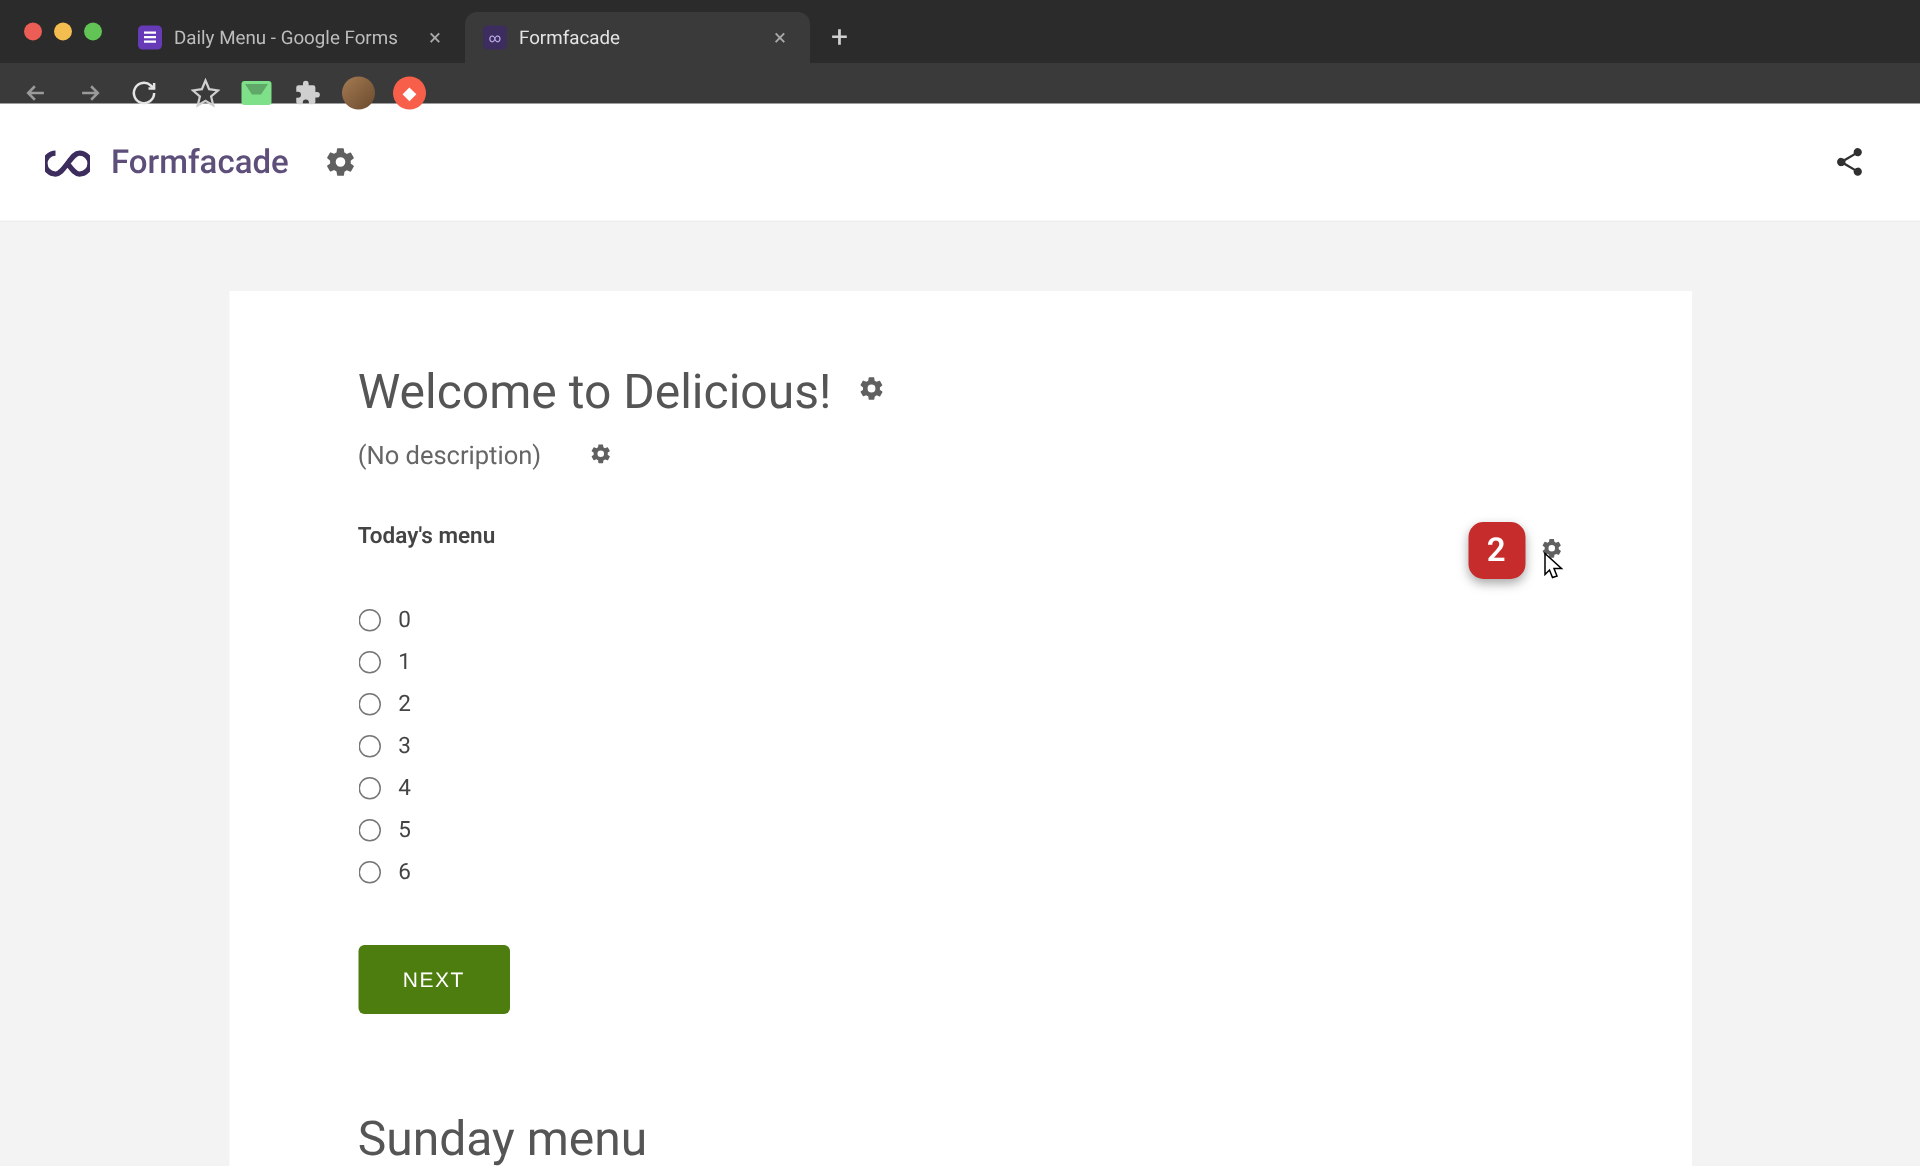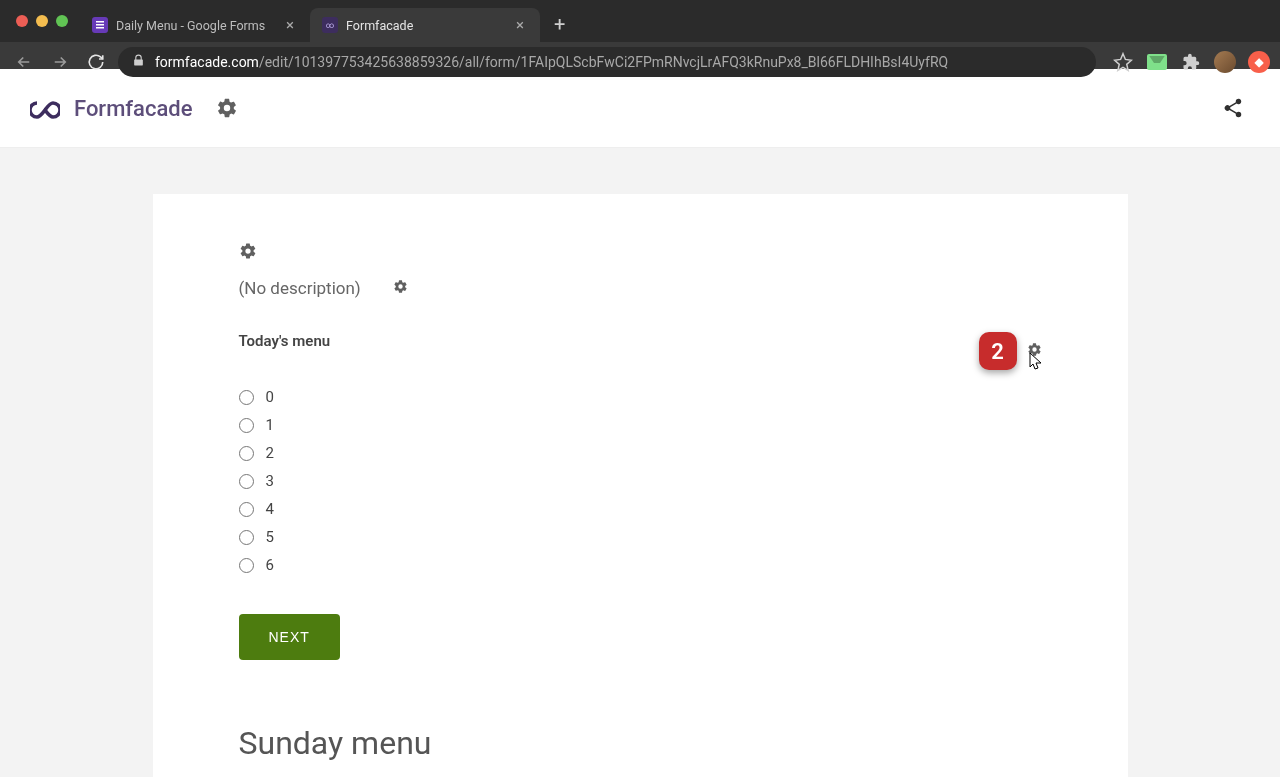--- a/index.html
+++ b/index.html
@@ -238,30 +238,20 @@
       <svg width="18" height="18" viewBox="0 0 24 24" fill="none" stroke="currentColor" stroke-width="2.2">
           <path d="M5 12h14M13 6l6 6-6 6"></path>
         </svg>
     </div>
     <div class="nav-btn enabled">
       <svg width="18" height="18" viewBox="0 0 24 24" fill="none" stroke="currentColor" stroke-width="2.2">
           <path d="M21 12a9 9 0 1 1-3-6.7L21 8"></path>
           <path d="M21 3v5h-5"></path>
         </svg>
     </div>
-    <div class="url-bar">
-      <span>
-        <svg width="13" height="13" viewBox="0 0 24 24" fill="#cfcfcf">
-            <path d="M6 10V7a6 6 0 1 1 12 0v3h1a1 1 0 0 1 1 1v9a1 1 0 0 1-1 1H5a1 1 0 0 1-1-1v-9a1 1 0 0 1 1-1h1zm2 0h8V7a4 4 0 0 0-8 0v3z"></path>
-          </svg>
-      </span>
-      <span>
-        <span class="url-host">formfacade.com</span><span class="url-path">/edit/101397753425638859326/all/form/1FAIpQLScbFwCi2FPmRNvcjLrAFQ3kRnuPx8_Bl66FLDHIhBsI4UyfRQ</span>
-      </span>
-    </div>
     <div class="url-actions">
       <div class="url-action-icon">
         <svg width="20" height="20" viewBox="0 0 24 24" fill="none" stroke="currentColor" stroke-width="1.8">
             <path d="M12 2l2.9 6.9L22 10l-5.5 4.8L18.2 22 12 18.3 5.8 22l1.7-7.2L2 10l7.1-1.1L12 2z"></path>
           </svg>
       </div>
       <div class="url-action-icon">
         <div class="mail-icon"></div>
       </div>
       <div class="url-action-icon">
@@ -298,20 +288,21 @@
   <div class="share-btn">
     <svg width="22" height="22" viewBox="0 0 24 24" fill="currentColor">
         <path d="M18 16.1a3 3 0 0 0-2 .8l-7-4.1a3.4 3.4 0 0 0 0-1.6l7-4.1a3 3 0 1 0-1-2.1 3.4 3.4 0 0 0 .1.8l-7 4.1a3 3 0 1 0 0 4.2l7 4.1a3.4 3.4 0 0 0-.1.8 3 3 0 1 0 3-3z"></path>
       </svg>
   </div>
 </div>
 
 <div class="canvas">
   <div class="form-card">
     <div class="form-title-row">
+      <div class="form-title">Welcome to Delicious!</div>
       <span class="small-gear">
         <svg width="18" height="18" viewBox="0 0 24 24" fill="currentColor">
             <path d="M19.4 13a7.8 7.8 0 0 0 .1-1 7.8 7.8 0 0 0-.1-1l2.1-1.6a.5.5 0 0 0 .1-.6l-2-3.5a.5.5 0 0 0-.6-.2l-2.5 1a7.6 7.6 0 0 0-1.7-1l-.4-2.6A.5.5 0 0 0 14 2h-4a.5.5 0 0 0-.5.4L9.1 5a7.6 7.6 0 0 0-1.7 1l-2.5-1a.5.5 0 0 0-.6.2l-2 3.5a.5.5 0 0 0 .1.6L4.5 11a7.8 7.8 0 0 0 0 2l-2.1 1.6a.5.5 0 0 0-.1.6l2 3.5a.5.5 0 0 0 .6.2l2.5-1a7.6 7.6 0 0 0 1.7 1l.4 2.6A.5.5 0 0 0 10 22h4a.5.5 0 0 0 .5-.4l.4-2.6a7.6 7.6 0 0 0 1.7-1l2.5 1a.5.5 0 0 0 .6-.2l2-3.5a.5.5 0 0 0-.1-.6zM12 15.5A3.5 3.5 0 1 1 15.5 12 3.5 3.5 0 0 1 12 15.5z"></path>
           </svg>
       </span>
     </div>
     <div class="form-desc-row">
       <div class="form-desc">(No description)</div>
       <span class="small-gear">
         <svg width="15" height="15" viewBox="0 0 24 24" fill="currentColor">

